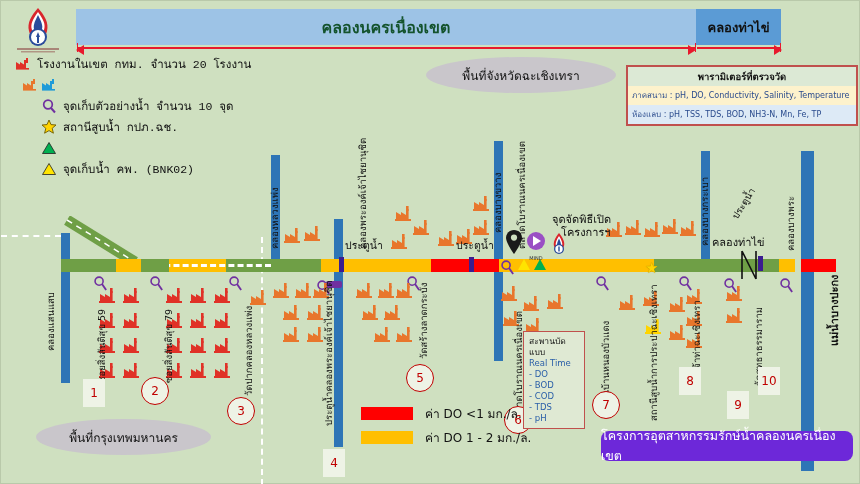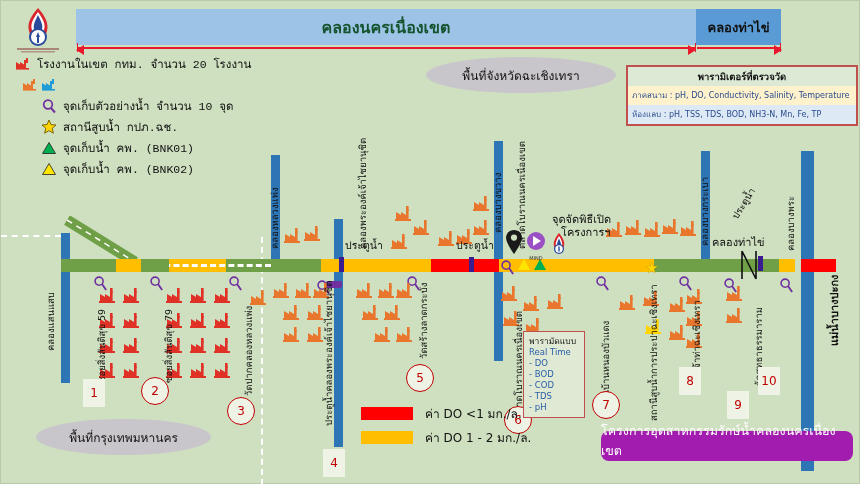--- a/index.html
+++ b/index.html
@@ -47,21 +47,21 @@
   
   .dolegend{left:360px;top:400px;}
   .do-row{display:flex;align-items:center;height:24px;}
   .do-sw{width:52px;height:13px;margin-right:12px;}
   .do-tx{font-size:12px;color:#111;white-space:nowrap;}
   
   .rtbox{left:522px;top:330px;width:62px;border:1.5px solid #c0504d;background:#dfe9d3;padding:4px 5px;box-sizing:border-box;}
   .rtbox .l1{font-size:8.5px;color:#111;line-height:11px;}
   .rtbox .l2{font-size:8.5px;color:#2a5fa8;line-height:11px;}
   
-  .banner{left:600px;top:430px;width:252px;height:30px;background:#a21caf;border-radius:8px;display:flex;align-items:flex-end;justify-content:center;}
+  .banner{left:600px;top:430px;width:252px;height:30px;background:#6d28d9;border-radius:8px;display:flex;align-items:center;justify-content:center;}
   .banner span{color:#fff;font-size:12.5px;}
   
   .mag{position:absolute;width:13px;height:15px;}
   .tri{position:absolute;width:0;height:0;border-left:6px solid transparent;border-right:6px solid transparent;}
   .star{position:absolute;font-size:15px;color:#ffd400;line-height:1;text-shadow:0 0 1px #8a6d00;}
   .gate{position:absolute;width:5px;height:15px;background:#3b1d8f;}
   .dashV{position:absolute;width:0;border-left:2px dashed #ffffff;}
 </style>
 </head>
 <body>
@@ -141,21 +141,20 @@
       </div>
       <div class="lg-tx">สถานีสูบน้ำ กปภ.ฉช.</div>
     </div>
 
     <div class="lg-row">
       <div class="lg-ic">
         <svg width="16" height="14" viewBox="0 0 16 14">
             <path d="M8 1.5 L14.5 12.5 H1.5 Z" fill="#00b050" stroke="#1f1f1f" stroke-width="0.8"></path>
           </svg>
       </div>
-      <div class="lg-tx">จุดเก็บน้ำ คพ. (BNK01)</div>
     </div>
 
     <div class="lg-row">
       <div class="lg-ic">
         <svg width="16" height="14" viewBox="0 0 16 14">
             <path d="M8 1.5 L14.5 12.5 H1.5 Z" fill="#ffe400" stroke="#1f1f1f" stroke-width="0.8"></path>
           </svg>
       </div>
       <div class="lg-tx">จุดเก็บน้ำ คพ. (BNK02)</div>
     </div>
@@ -763,21 +762,21 @@
       <span>8</span>
     </div>
   <div class="num" style="left:726px;top:390px;">
       <span>9</span>
     </div>
   <div class="num" style="left:757px;top:366px;">
       <span>10</span>
     </div>
 
   <div class="abs rtbox">
-    <div class="l1">พารามัดแบบ</div>
+    <div class="l1">สะพานบัดแบบ</div>
     <div class="l2">Real Time</div>
     <div class="l2">- DO</div>
     <div class="l2">- BOD</div>
     <div class="l2">- COD</div>
     <div class="l2">- TDS</div>
     <div class="l2">- pH</div>
   </div>
 
   <div class="abs dolegend">
     <div class="do-row">

